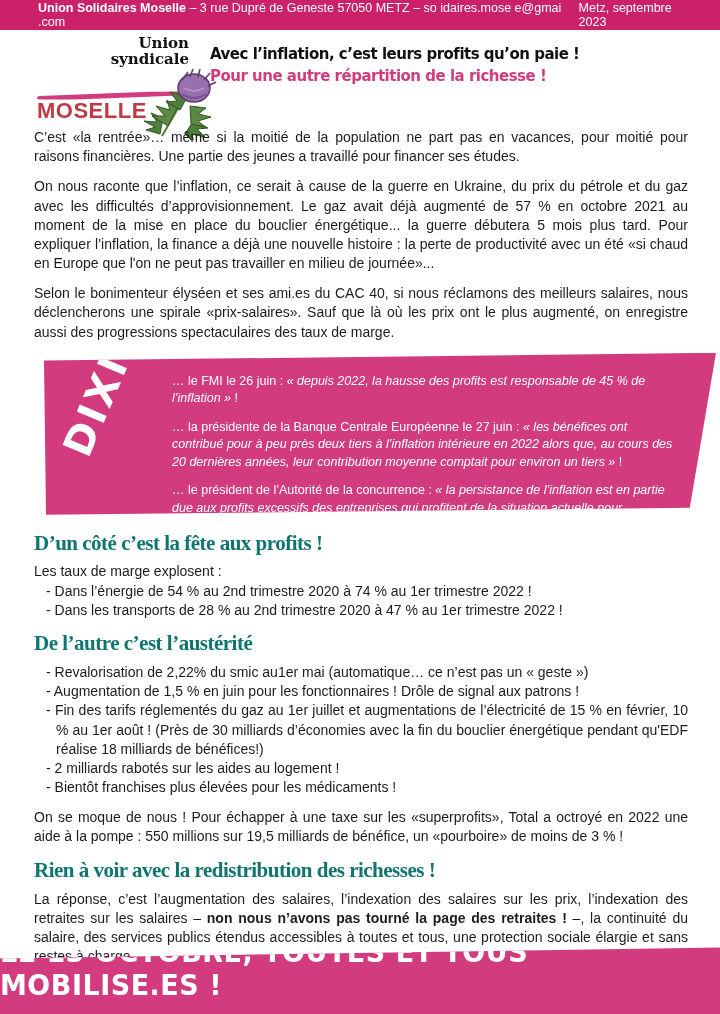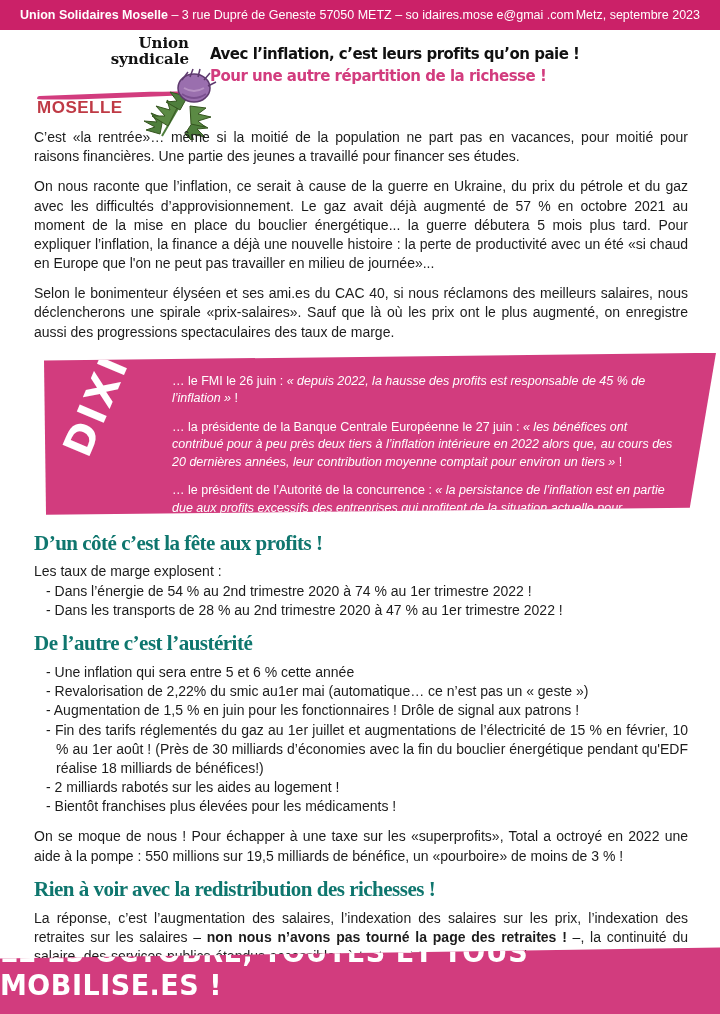--- a/index.html
+++ b/index.html
@@ -18,21 +18,21 @@
   
   .topbar {
     position: absolute;
     top: 0; left: 0; right: 0;
     height: 30px;
     background: #cb2168;
     color: #ffffff;
     display: flex;
     align-items: center;
     justify-content: space-between;
-    padding: 0 20px 0 20px;
+    padding: 0 20px 0 38px;
     font-size: 12.5px;
   }
   .topbar .left b { font-weight: bold; }
 
   
   .masthead { position: absolute; top: 36px; left: 35px; width: 660px; height: 92px; }
   .logo { position: absolute; left: 0; top: 0; width: 190px; height: 92px; }
   .union-syndicale {
     position: absolute; right: 36px; top: 0;
     font-family: "DejaVu Serif", serif;
@@ -46,21 +46,21 @@
   }
   .logo-swoosh {
     position: absolute; left: 2px; top: 57px;
     width: 158px; height: 5px;
     background: #d23c7e;
     transform: rotate(-2.2deg);
     border-radius: 3px 50% 3px 50%;
   }
   .moselle {
     position: absolute; left: 2px; top: 62px;
-    font-weight: bold; font-size: 17px; letter-spacing: 0.5px;
+    font-weight: bold; font-size: 22px; letter-spacing: 0.5px;
     color: #bf3a45;
   }
   .thistle { position: absolute; left: 97px; top: 32px; }
 
   
   .headline { position: absolute; left: 175px; top: 8px; width: 485px; }
   .headline .l1, .headline .l2 {
     font-family: "DejaVu Sans", sans-serif;
     font-weight: bold; font-size: 15px; line-height: 1.45;
     letter-spacing: -0.5px;
@@ -191,21 +191,20 @@
 
     <div class="sec-h">D’un côté c’est la fête aux profits !</div>
     <div class="lead-bold">Les taux de marge explosent :</div>
     <ul class="blist">
       <li>- Dans l’énergie de 54 % au 2nd trimestre 2020 à 74 % au 1er trimestre 2022 !</li>
       <li>- Dans les transports de 28 % au 2nd trimestre 2020 à 47 % au 1er trimestre 2022 !</li>
     </ul>
 
     <div class="sec-h">De l’autre c’est l’austérité</div>
     <ul class="blist">
-      <li>- Une inflation qui sera entre 5 et 6 % cette année</li>
       <li>- Revalorisation de 2,22% du smic au1er mai (automatique… ce n’est pas un « geste »)</li>
       <li>- Augmentation de 1,5 % en juin pour les fonctionnaires ! Drôle de signal aux patrons !</li>
       <li>- Fin des tarifs réglementés du gaz au 1er juillet et augmentations de l’électricité de 15 % en février, 10 % au 1er août ! (Près de 30 milliards d’économies avec la fin du bouclier énergétique pendant qu'EDF réalise 18 milliards de bénéfices!)</li>
       <li>- 2 milliards rabotés sur les aides au logement !</li>
       <li>- Bientôt franchises plus élevées pour les médicaments !</li>
     </ul>
     <p class="para">On se moque de nous ! Pour échapper à une taxe sur les «superprofits», Total a octroyé en 2022 une aide à la pompe : 550 millions sur 19,5 milliards de bénéfice, un «pourboire» de moins de 3 % !</p>
 
     <div class="sec-h">Rien à voir avec la redistribution des richesses !</div>
     <p class="para"><span>La réponse, c’est l’augmentation des salaires, l’indexation des salaires sur les prix, l’indexation des retraites sur les salaires – </span><span class="bold-inline">non nous n’avons pas tourné la page des retraites !</span><span> –, la continuité du salaire, des services publics étendus accessibles à toutes et tous, une protection sociale élargie et sans restes à charge.</span></p>

